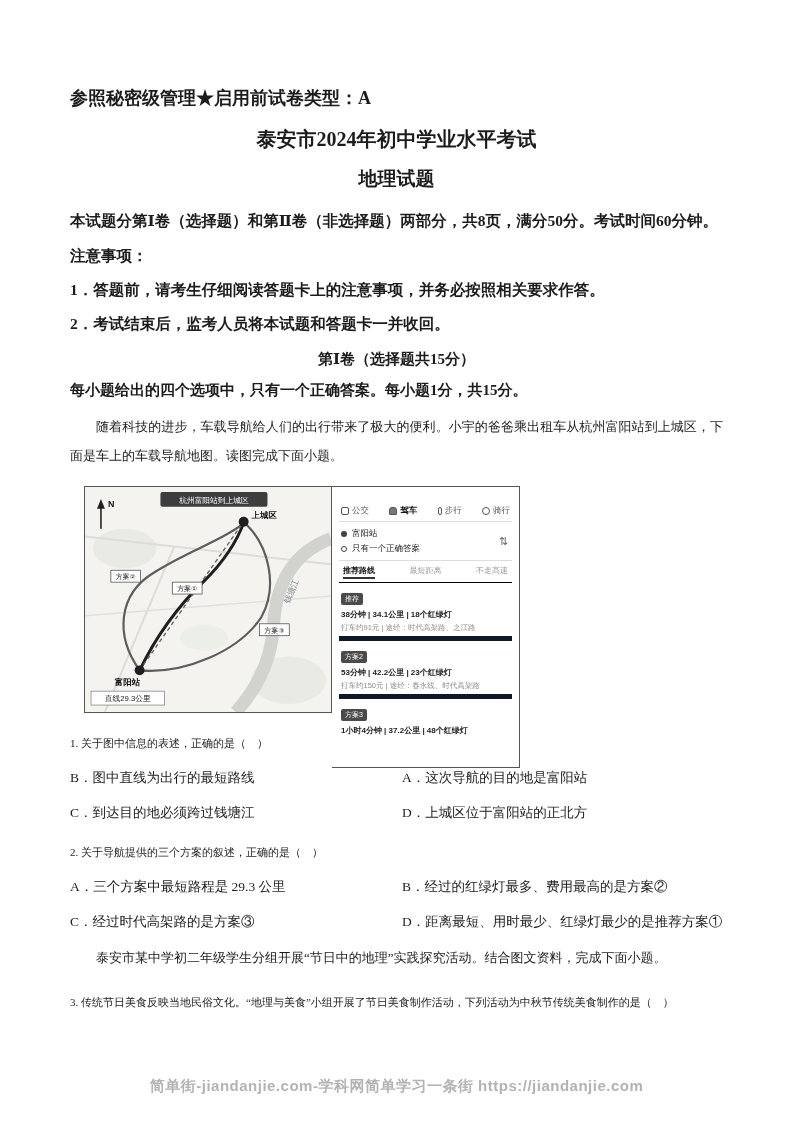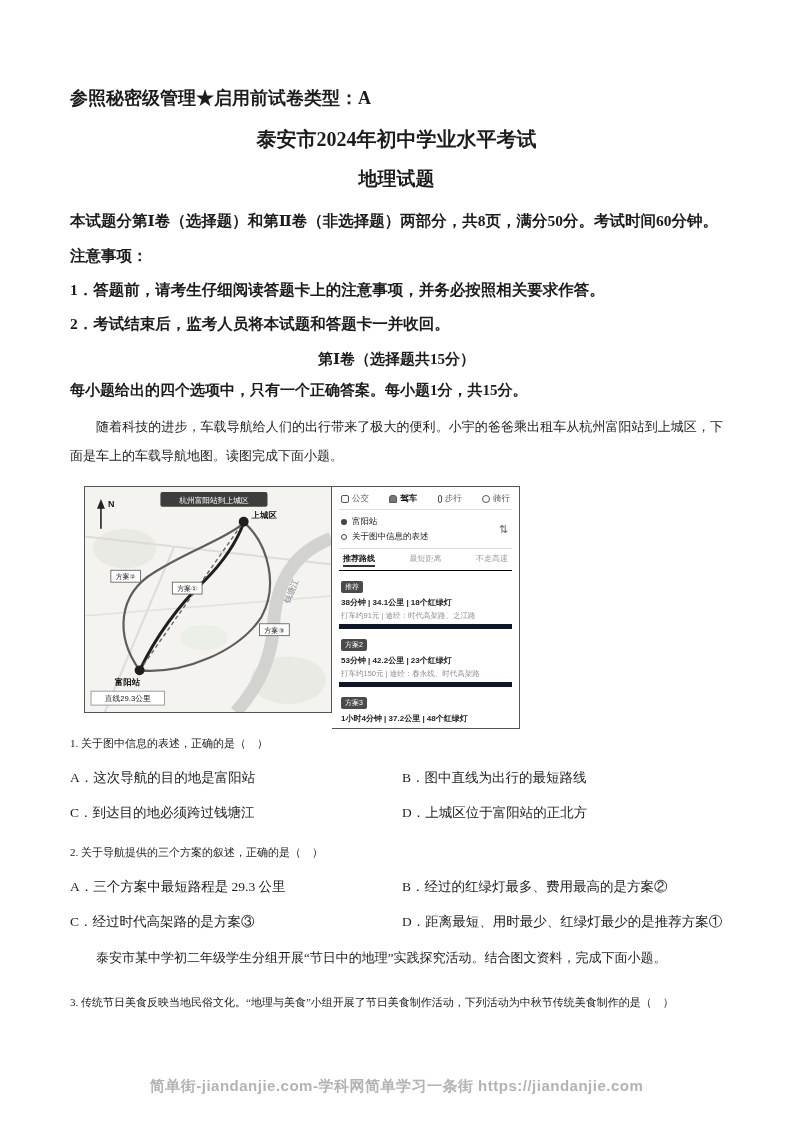--- a/index.html
+++ b/index.html
@@ -13,22 +13,22 @@
   .title{margin:16px 0 0 0;text-align:center;font-size:20px;font-weight:bold;}
   .subject{margin:13px 0 0 0;text-align:center;font-size:19px;font-weight:bold;}
   .intro{margin:12px 0 0 0;font-size:15.5px;font-weight:bold;line-height:34px;text-align:justify;}
   .notice-h{margin:8px 0 0 0;font-size:15.5px;font-weight:bold;}
   .notice{margin:13px 0 0 0;font-size:15.5px;font-weight:bold;}
   .section-title{margin:15px 0 0 0;text-align:center;font-size:15px;font-weight:bold;}
   .section-rule{margin:12px 0 0 0;font-size:15px;font-weight:bold;}
   .passage{margin:12px 0 0 0;font-size:13px;line-height:29px;text-indent:2em;text-align:justify;}
   .figure{margin:16px 0 0 14px;display:flex;height:227px;width:436px;}
   .map-wrap{width:248px;height:227px;border:1px solid #555;box-sizing:border-box;background:#f4f3f0;}
-  .panel{width:188px;height:243px;border:1px solid #555;border-left:none;box-sizing:border-box;
-    background:#fff;font-family:"Liberation Sans","DejaVu Sans",sans-serif;padding:4px 7px;overflow:hidden;}
+  .panel{width:188px;height:282px;border:1px solid #555;border-left:none;box-sizing:border-box;
+    background:#fff;font-family:"Liberation Sans","DejaVu Sans",sans-serif;padding:16px 7px;overflow:hidden;}
   .modes{display:flex;justify-content:space-between;align-items:center;border-bottom:1px solid #ddd;padding:2px 2px 4px 2px;}
   .mode{display:flex;align-items:center;gap:3px;font-size:8.5px;color:#555;}
   .mode.active{color:#111;font-weight:bold;}
   .micon{display:inline-block;width:8px;height:8px;border:1px solid #555;box-sizing:border-box;}
   .micon.bus{border-radius:2px;}
   .micon.car{border-radius:3px 3px 1px 1px;background:#777;}
   .micon.walk{width:4px;border-radius:2px;}
   .micon.bike{border-radius:50%;}
   .locbox{display:flex;align-items:center;border-bottom:1px solid #ddd;padding:4px 2px;}
   .locs{flex:1;}
@@ -140,21 +140,21 @@
       </div>
 
       <div class="locbox">
         <div class="locs">
           <div class="locrow">
             <span class="dot o"></span>
             <span class="loctext">富阳站</span>
           </div>
           <div class="locrow">
             <span class="dot d"></span>
-            <span class="loctext">关于图中信息的表述</span>
+            <span class="loctext">只有一个正确答案</span>
           </div>
         </div>
         <span class="swap">⇅</span>
       </div>
 
       <div class="ptabs">
         <span class="ptab active">推荐路线</span>
         <span class="ptab">最短距离</span>
         <span class="ptab">不走高速</span>
       </div>
@@ -175,22 +175,22 @@
           <div class="psum">1小时4分钟 | 37.2公里 | 48个红绿灯</div>
           
         </div>
       </div>
     </div>
   </div>
 
   <div class="question">
     <div class="stem">1. 关于图中信息的表述，正确的是（　）</div>
     <div class="opts">
+      <span>B．图中直线为出行的最短路线</span>
       <span>A．这次导航的目的地是富阳站</span>
-      <span>B．图中直线为出行的最短路线</span>
       <span>C．到达目的地必须跨过钱塘江</span>
       <span>D．上城区位于富阳站的正北方</span>
     </div>
   </div>
 
   <div class="question">
     <div class="stem">2. 关于导航提供的三个方案的叙述，正确的是（　）</div>
     <div class="opts">
       <span>A．三个方案中最短路程是 29.3 公里</span>
       <span>B．经过的红绿灯最多、费用最高的是方案②</span>

